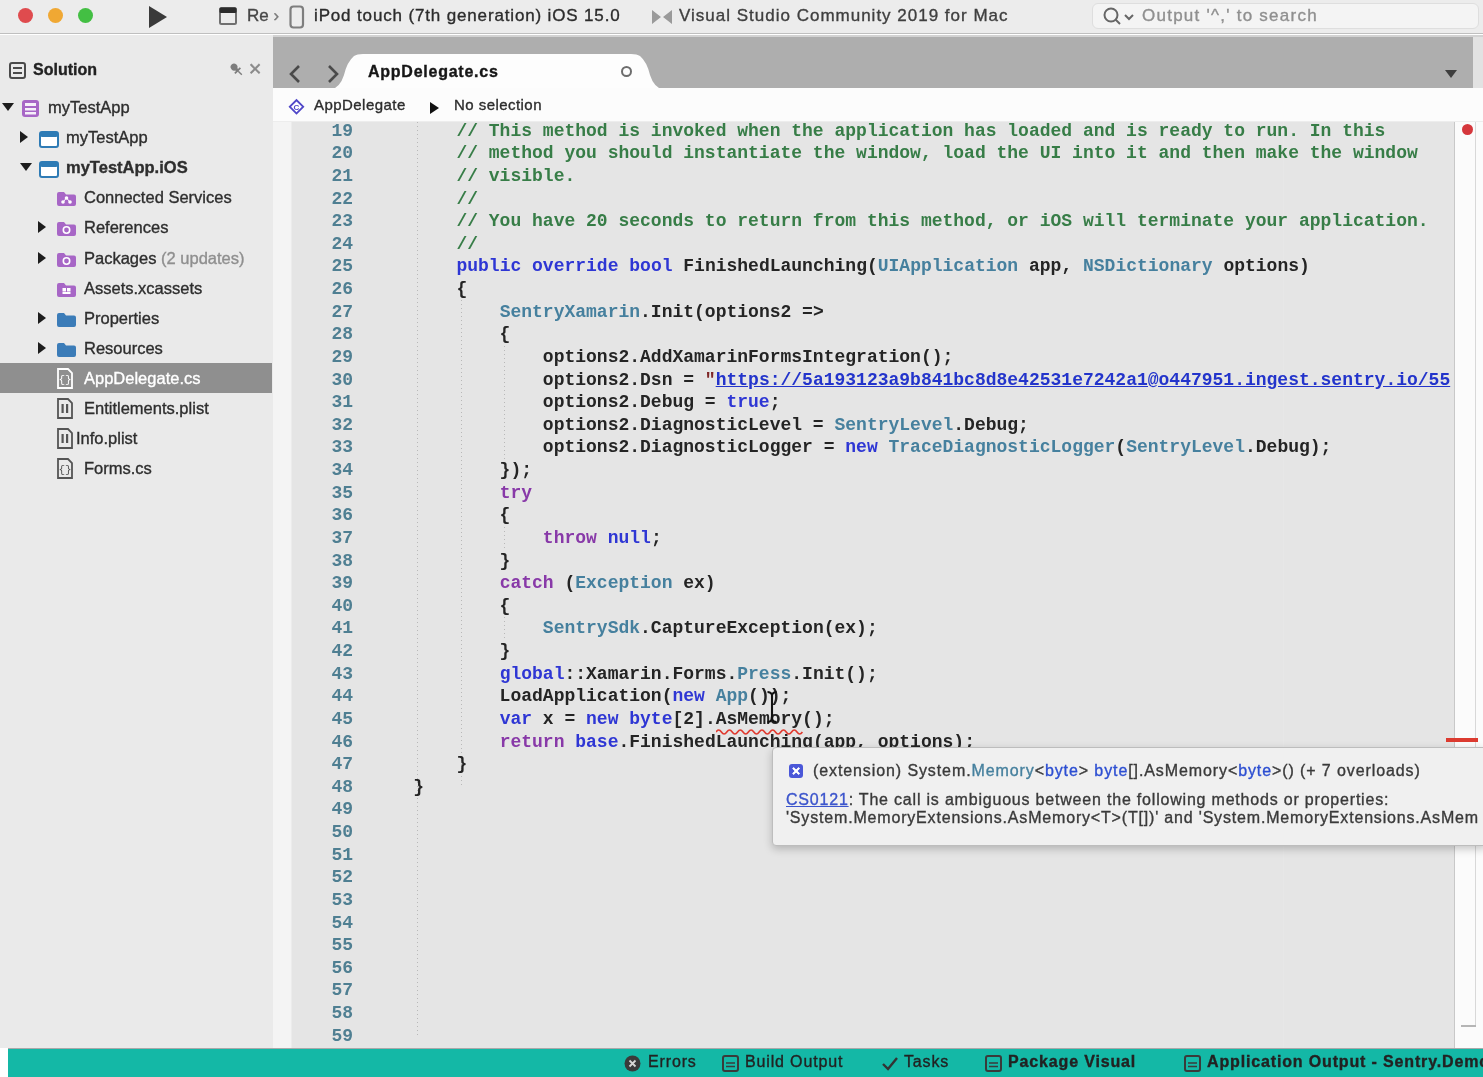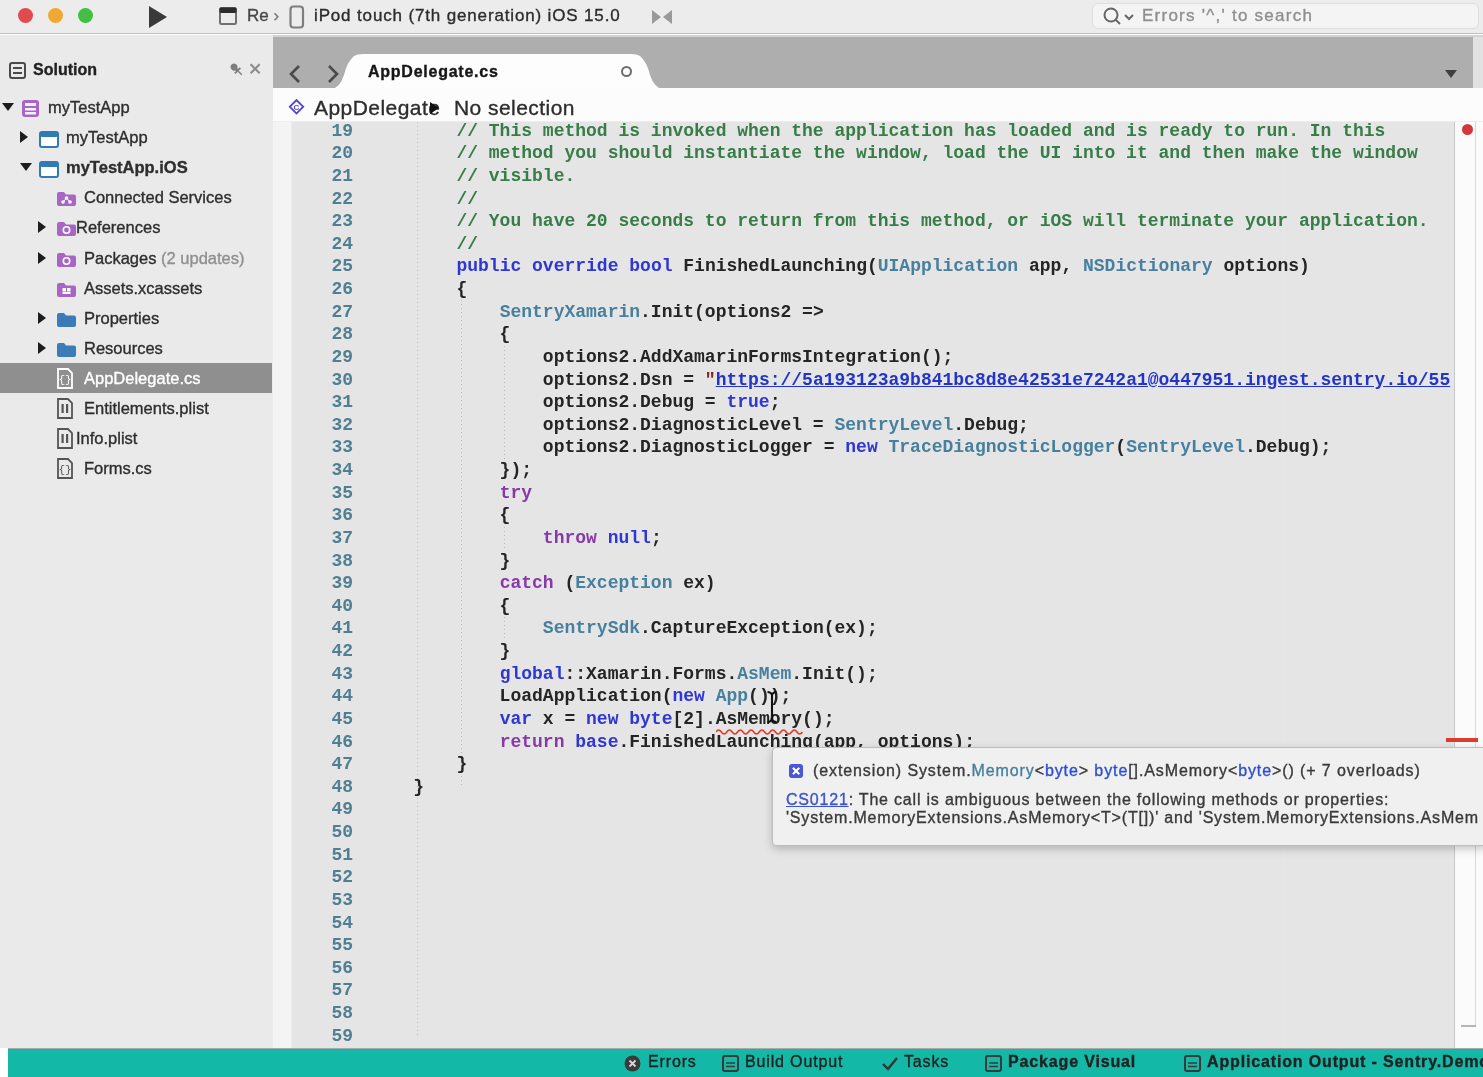--- a/index.html
+++ b/index.html
@@ -20,21 +20,21 @@
 .arr.right{border-top:6px solid transparent;border-bottom:6px solid transparent;border-left:8px solid #1d1d1d;top:9px}
 .ticon{position:absolute;top:5px}
 
 #tabbar{left:273px;top:35px;width:1210px;height:53px;background:#aeaeae;border-top:2px solid #d2d2d2}
 #tabshape{left:57px;top:17px}
 #tabtext{left:95px;top:17px;width:334px;height:36px;line-height:36px;text-align:left;font-size:16px;font-weight:bold;color:#161616;letter-spacing:0.75px}
 #tabcircle{left:348px;top:29px;width:11px;height:11px;border:2px solid #6d6d6d;border-radius:50%}
 #ddarrow{left:1172px;top:33px;width:0;height:0;border-left:6px solid transparent;border-right:6px solid transparent;border-top:8px solid #3e3e3e}
 
 #crumb{left:273px;top:88px;width:1210px;height:34px;background:#fcfcfc;border-bottom:1px solid #ededed}
-.crtxt{top:8px;font-size:21px;color:#2d2d2d;letter-spacing:0.45px}
+.crtxt{top:8px;font-size:15px;color:#2d2d2d;letter-spacing:0.45px}
 
 #code{left:273px;top:122px;width:1210px;height:926px;background:#e5e5e5}
 #gutter{left:0;top:0;width:19px;height:926px;background:#f4f4f4;border-right:1px solid #ececec}
 #ruler{left:1010px;top:0;width:1px;height:926px;background:#e7e7e7}
 pre{font-family:"Liberation Mono",monospace;font-size:18px;line-height:22.625px;white-space:pre;font-weight:bold;-webkit-text-stroke:0}
 #lnums{position:absolute;left:0;top:-2.3px;width:80px;text-align:right;color:#4f7f92}
 #src{position:absolute;left:97px;top:-2.3px;color:#242424}
 .c{color:#377d47}
 .k{color:#2e36d4}
 .f{color:#8839a8}
@@ -76,27 +76,28 @@
       <rect x="0.5" y="0.5" width="17" height="5.5" rx="1.5" fill="#2c2c2c"></rect>
     </svg>
   <span class="abs tbtxt" style="left:247px;color:#474747">Re<span style="color:#7a7a7a">&nbsp;›</span></span>
   <svg class="abs" style="left:289px;top:5px" width="16" height="24">
       <rect x="1.5" y="1.5" width="12.5" height="21" rx="3" fill="none" stroke="#7e7e7e" stroke-width="2.2"></rect>
     </svg>
   <span class="abs tbtxt" style="left:314px;letter-spacing:0.85px">iPod touch (7th generation) iOS 15.0</span>
   <svg class="abs" style="left:651px;top:9px" width="22" height="16">
       <path d="M1,1 L10,8 L1,15 Z M21,1 L12,8 L21,15 Z" fill="#9a9a9a"></path>
     </svg>
+  <span class="abs tbtxt" style="left:679px;color:#3f3f3f;letter-spacing:1.0px">Visual Studio Community 2019 for Mac</span>
   <div class="abs" style="left:1092px;top:3px;width:387px;height:26px;background:#f4f4f4;border:1px solid #dedede;border-radius:6px"></div>
   <svg class="abs" style="left:1101px;top:6px" width="34" height="22">
       <circle cx="10" cy="9" r="6.5" fill="none" stroke="#666" stroke-width="2"></circle>
       <line x1="14.5" y1="13.5" x2="19" y2="18" stroke="#666" stroke-width="2"></line>
       <path d="M24,9 l4,4 l4,-4" fill="none" stroke="#666" stroke-width="2"></path>
     </svg>
-  <span class="abs tbtxt" style="left:1142px;color:#8f8f8f;letter-spacing:1.25px">Errors '^,' to search</span>
+  <span class="abs tbtxt" style="left:1142px;color:#8f8f8f;letter-spacing:1.25px">Output '^,' to search</span>
 </div>
 
 <div class="abs" id="sidebar">
   <svg class="abs" style="left:9px;top:27px" width="17" height="17">
       <rect x="1" y="1" width="15" height="15" rx="2" fill="none" stroke="#4a4a4a" stroke-width="2"></rect>
       <line x1="4" y1="6" x2="13" y2="6" stroke="#4a4a4a" stroke-width="2"></line>
       <line x1="4" y1="11" x2="13" y2="11" stroke="#4a4a4a" stroke-width="2"></line>
     </svg>
   <span class="abs" style="left:33px;top:26px;font-size:16px;font-weight:bold;color:#222">Solution</span>
   <svg class="abs" style="left:228px;top:26px" width="17" height="17">
@@ -144,21 +145,21 @@
             <path d="M10.5,9 L7,13 M10.5,9 L14,13" stroke="#fff" stroke-width="1"></path>
           </svg></span>
         <span class="lbl" style="left:84px">Connected Services</span>
       </div>
       <div class="trow abs" style="top:177px;">
         <span class="arr right" style="left:38px;"></span>
         <span class="ticon" style="left:56px"><svg width="21" height="19">
             <path d="M1,5 Q1,3 3,3 L8,3 L10,5.5 L18,5.5 Q20,5.5 20,7.5 L20,15 Q20,17 18,17 L3,17 Q1,17 1,15 Z" fill="#a766c6"></path>
             <circle cx="10.5" cy="11" r="3.2" fill="none" stroke="#fff" stroke-width="1.6"></circle>
           </svg></span>
-        <span class="lbl" style="left:76px">References</span>
+        <span class="lbl" style="left:84px">References</span>
       </div>
       <div class="trow abs" style="top:208px;">
         <span class="arr right" style="left:38px;"></span>
         <span class="ticon" style="left:56px"><svg width="21" height="19">
             <path d="M1,5 Q1,3 3,3 L8,3 L10,5.5 L18,5.5 Q20,5.5 20,7.5 L20,15 Q20,17 18,17 L3,17 Q1,17 1,15 Z" fill="#a766c6"></path>
             <circle cx="10.5" cy="11" r="3.2" fill="none" stroke="#fff" stroke-width="1.6"></circle>
           </svg></span>
         <span class="lbl" style="left:84px">Packages <span style="color:#8f8f8f">(2 updates)</span></span>
       </div>
       <div class="trow abs" style="top:238px;">
@@ -309,21 +310,21 @@
                 options2.DiagnosticLogger = <span class="k">new</span> <span class="t">TraceDiagnosticLogger</span>(<span class="t">SentryLevel</span>.Debug);
             });
             <span class="f">try</span>
             {
                 <span class="f">throw</span> <span class="k">null</span>;
             }
             <span class="f">catch</span> (<span class="t">Exception</span> ex)
             {
                 <span class="t">SentrySdk</span>.CaptureException(ex);
             }
-            <span class="k">global</span>::Xamarin.Forms.<span class="t">AsMem</span>.Init();
+            <span class="k">global</span>::Xamarin.Forms.<span class="t">Press</span>.Init();
             LoadApplication(<span class="k">new</span> <span class="t">App</span>());
             <span class="k">var</span> x = <span class="k">new</span> <span class="k">byte</span>[2].AsMemory();
             <span class="f">return</span> <span class="k">base</span>.FinishedLaunching(app, options);
         }
     }</pre>
   <svg class="abs" id="squig" width="90" height="7">
       <path d="M0,4 q2.7,-4 5.4,0 t5.4,0 t5.4,0 t5.4,0 t5.4,0 t5.4,0 t5.4,0 t5.4,0 t5.4,0 t5.4,0 t5.4,0 t5.4,0 t5.4,0 t5.4,0 t5.4,0 t5.4,0" fill="none" stroke="#e03a2f" stroke-width="1.6"></path>
     </svg>
   <div class="abs" id="scrollcol"></div>
   <div class="abs" id="innerline"></div>

